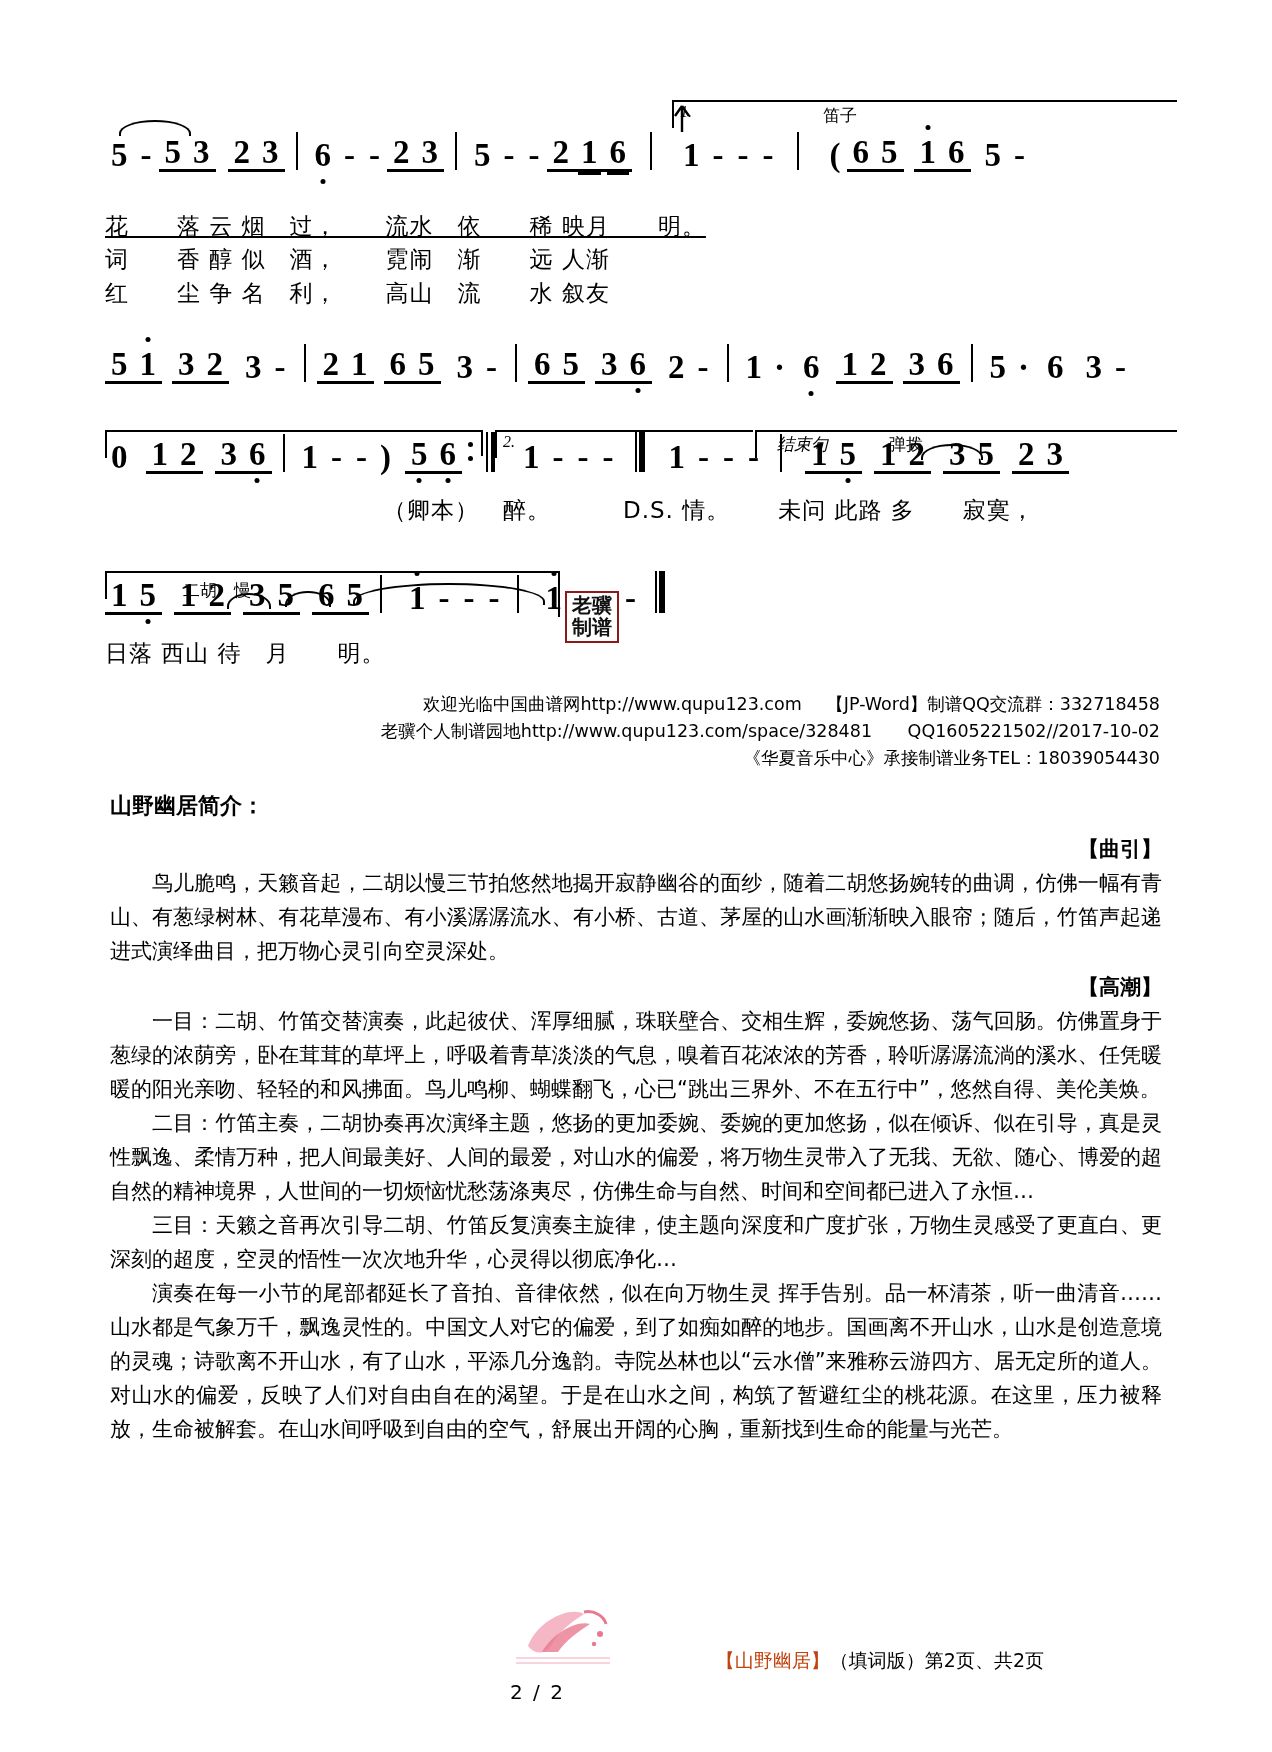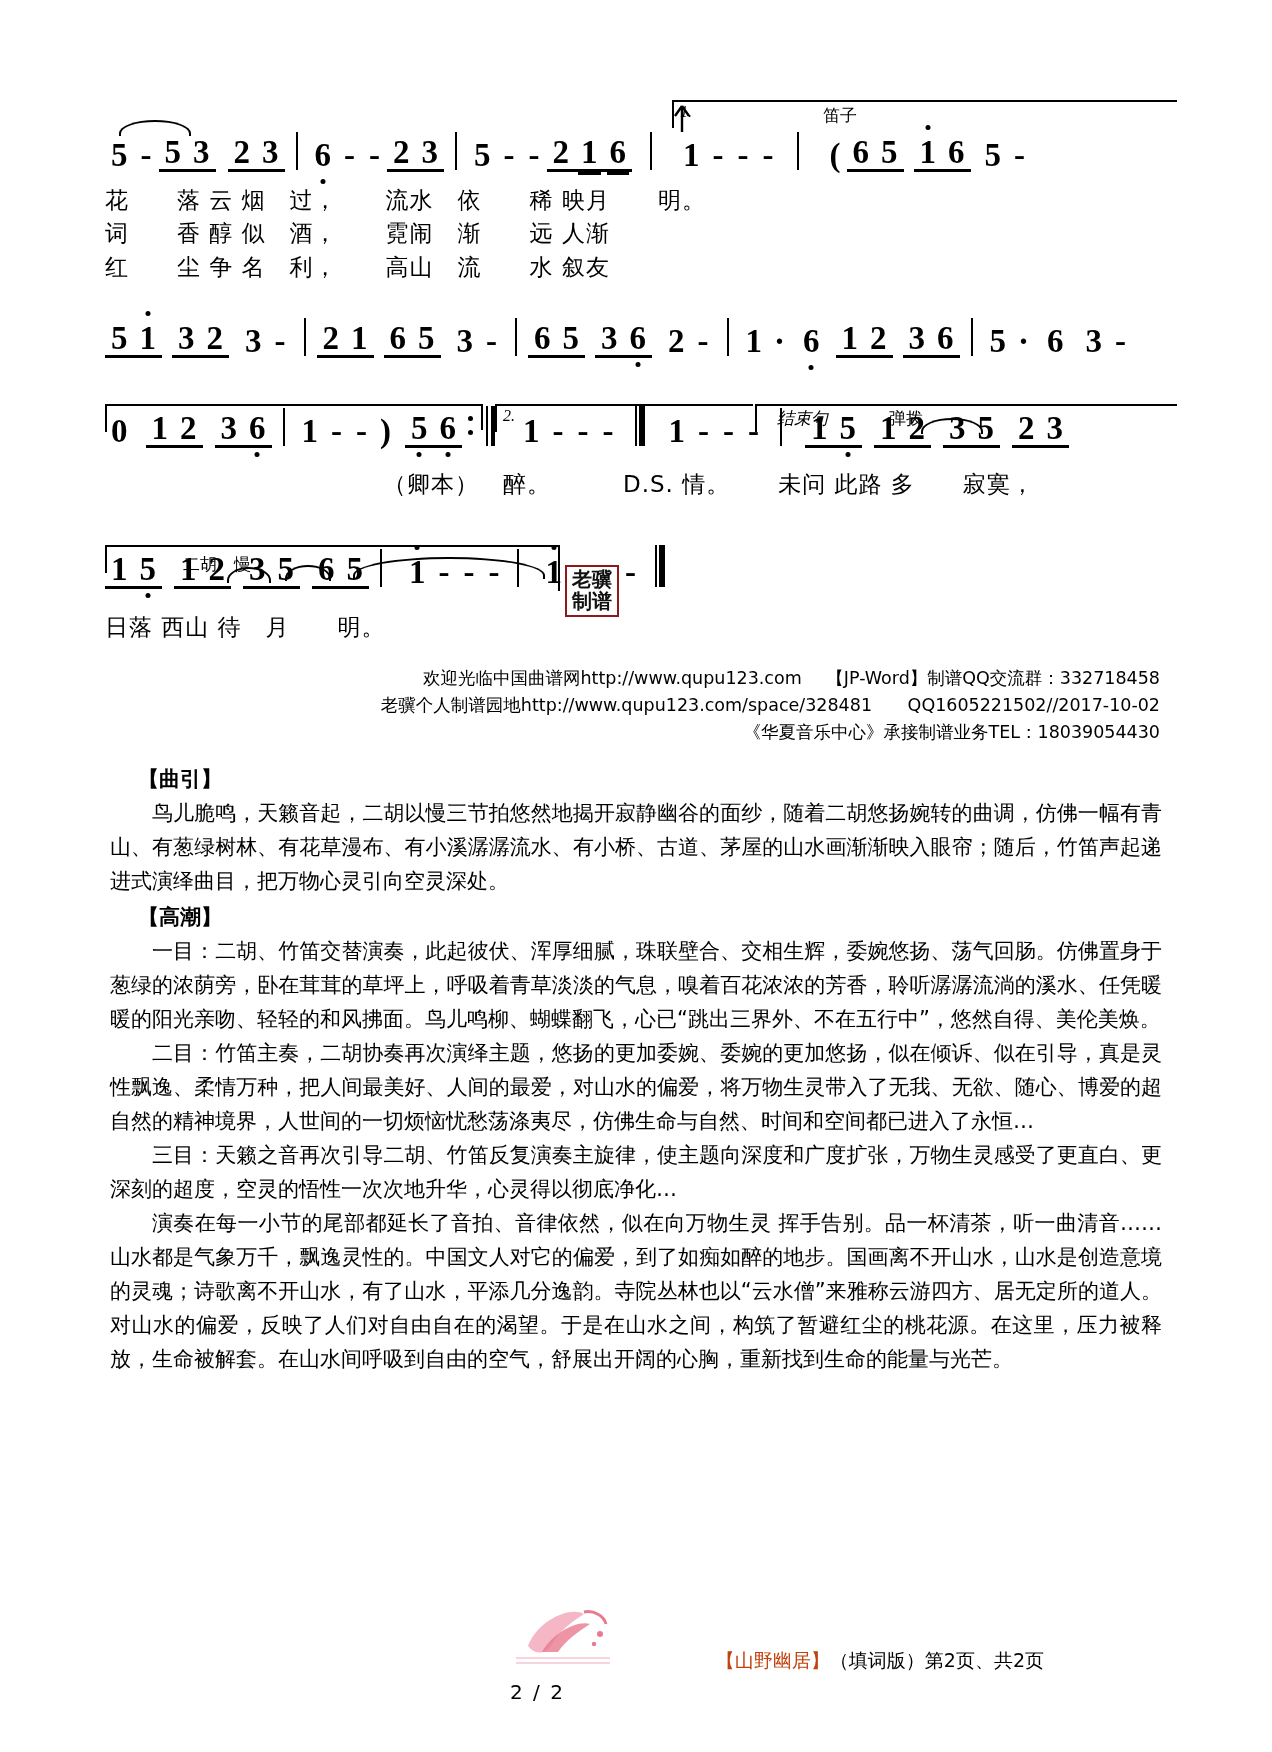--- a/index.html
+++ b/index.html
@@ -78,21 +78,21 @@
 
   
   .credits { font-family:"DejaVu Sans", sans-serif; font-size:17.5px; line-height:1.55;
              text-align:right; padding:0 112px 0 0; white-space:nowrap; }
   .credits .row { display:block; }
 
   
   .prose { padding:0 110px 0 110px; margin-top:16px;
            font-family:"DejaVu Sans", sans-serif; font-size:21px; line-height:1.62; }
   .prose h2 { font-size:22px; font-weight:bold; margin:0 0 8px 0; }
-  .prose .sub { font-weight:bold; margin:2px 0 0 0; text-indent:28px; }
+  .prose .sub { font-weight:bold; margin:2px 0 0 0; text-indent:28px;text-align:right; }
   .prose p { margin:0; text-align:justify; text-indent:42px; }
 
   
   .footer { position:absolute; left:0; bottom:30px; width:1272px; }
   .pagenum { position:absolute; left:510px; bottom:18px;
              font-family:"DejaVu Sans", sans-serif; font-size:20px; letter-spacing:2px; }
   .footmeta { position:absolute; right:228px; bottom:48px;
              font-family:"DejaVu Sans", sans-serif; font-size:19px; white-space:nowrap;}
   .footmeta .blue { color:#c2410c; }
   .flower { position:absolute; left:508px; bottom:52px; width:110px; height:70px; }
@@ -148,21 +148,21 @@
         <span class="bar" style="margin-left:16px;"></span>
         <span class="n" style="margin-left:14px;">(</span>
         <span class="n beam">6</span>
         <span class="n beam">5</span>
         <span class="n beam dothigh" style="margin-left:10px;">1</span>
         <span class="n beam">6</span>
         <span class="n" style="margin-left:8px;">5</span>
         <span class="n dash">-</span>
       </div>
 
-      <div class="lyrics" style="margin-top:12px;">花　　落 云 烟　过，　　流水　依　　稀 映月　　明。</div>
+      <div class="lyrics" style="margin-top:38px;text-decoration:underline;">花　　落 云 烟　过，　　流水　依　　稀 映月　　明。</div>
       <div class="lyrics">词　　香 醇 似　酒，　　霓闹　渐　　远 人渐</div>
       <div class="lyrics">红　　尘 争 名　利，　　高山　流　　水 叙友</div>
     </div>
 
     <div class="sysline" style="margin-top:34px;">
       <div class="notes">
         <span class="n beam">5</span>
         <span class="n beam dothigh">1</span>
         <span class="n beam" style="margin-left:10px;">3</span>
         <span class="n beam">2</span>
@@ -303,20 +303,21 @@
     <div class="row">
       <span style="margin-right:30px;">老骥个人制谱园地http://www.qupu123.com/space/328481</span>
       <span>QQ1605221502//2017-10-02</span>
     </div>
     <div class="row">
       <span>《华夏音乐中心》承接制谱业务TEL：18039054430</span>
     </div>
   </div>
 
   <div class="prose">
+    <h2>山野幽居简介：</h2>
 
     <div class="sub">【曲引】</div>
     <p>鸟儿脆鸣，天籁音起，二胡以慢三节拍悠然地揭开寂静幽谷的面纱，随着二胡悠扬婉转的曲调，仿佛一幅有青山、有葱绿树林、有花草漫布、有小溪潺潺流水、有小桥、古道、茅屋的山水画渐渐映入眼帘；随后，竹笛声起递进式演绎曲目，把万物心灵引向空灵深处。</p>
 
     <div class="sub">【高潮】</div>
     <p>一目：二胡、竹笛交替演奏，此起彼伏、浑厚细腻，珠联壁合、交相生辉，委婉悠扬、荡气回肠。仿佛置身于葱绿的浓荫旁，卧在茸茸的草坪上，呼吸着青草淡淡的气息，嗅着百花浓浓的芳香，聆听潺潺流淌的溪水、任凭暖暖的阳光亲吻、轻轻的和风拂面。鸟儿鸣柳、蝴蝶翻飞，心已“跳出三界外、不在五行中”，悠然自得、美伦美焕。</p>
 
     <p>二目：竹笛主奏，二胡协奏再次演绎主题，悠扬的更加委婉、委婉的更加悠扬，似在倾诉、似在引导，真是灵性飘逸、柔情万种，把人间最美好、人间的最爱，对山水的偏爱，将万物生灵带入了无我、无欲、随心、博爱的超自然的精神境界，人世间的一切烦恼忧愁荡涤夷尽，仿佛生命与自然、时间和空间都已进入了永恒…</p>
     <p>三目：天籁之音再次引导二胡、竹笛反复演奏主旋律，使主题向深度和广度扩张，万物生灵感受了更直白、更深刻的超度，空灵的悟性一次次地升华，心灵得以彻底净化…</p>
 

